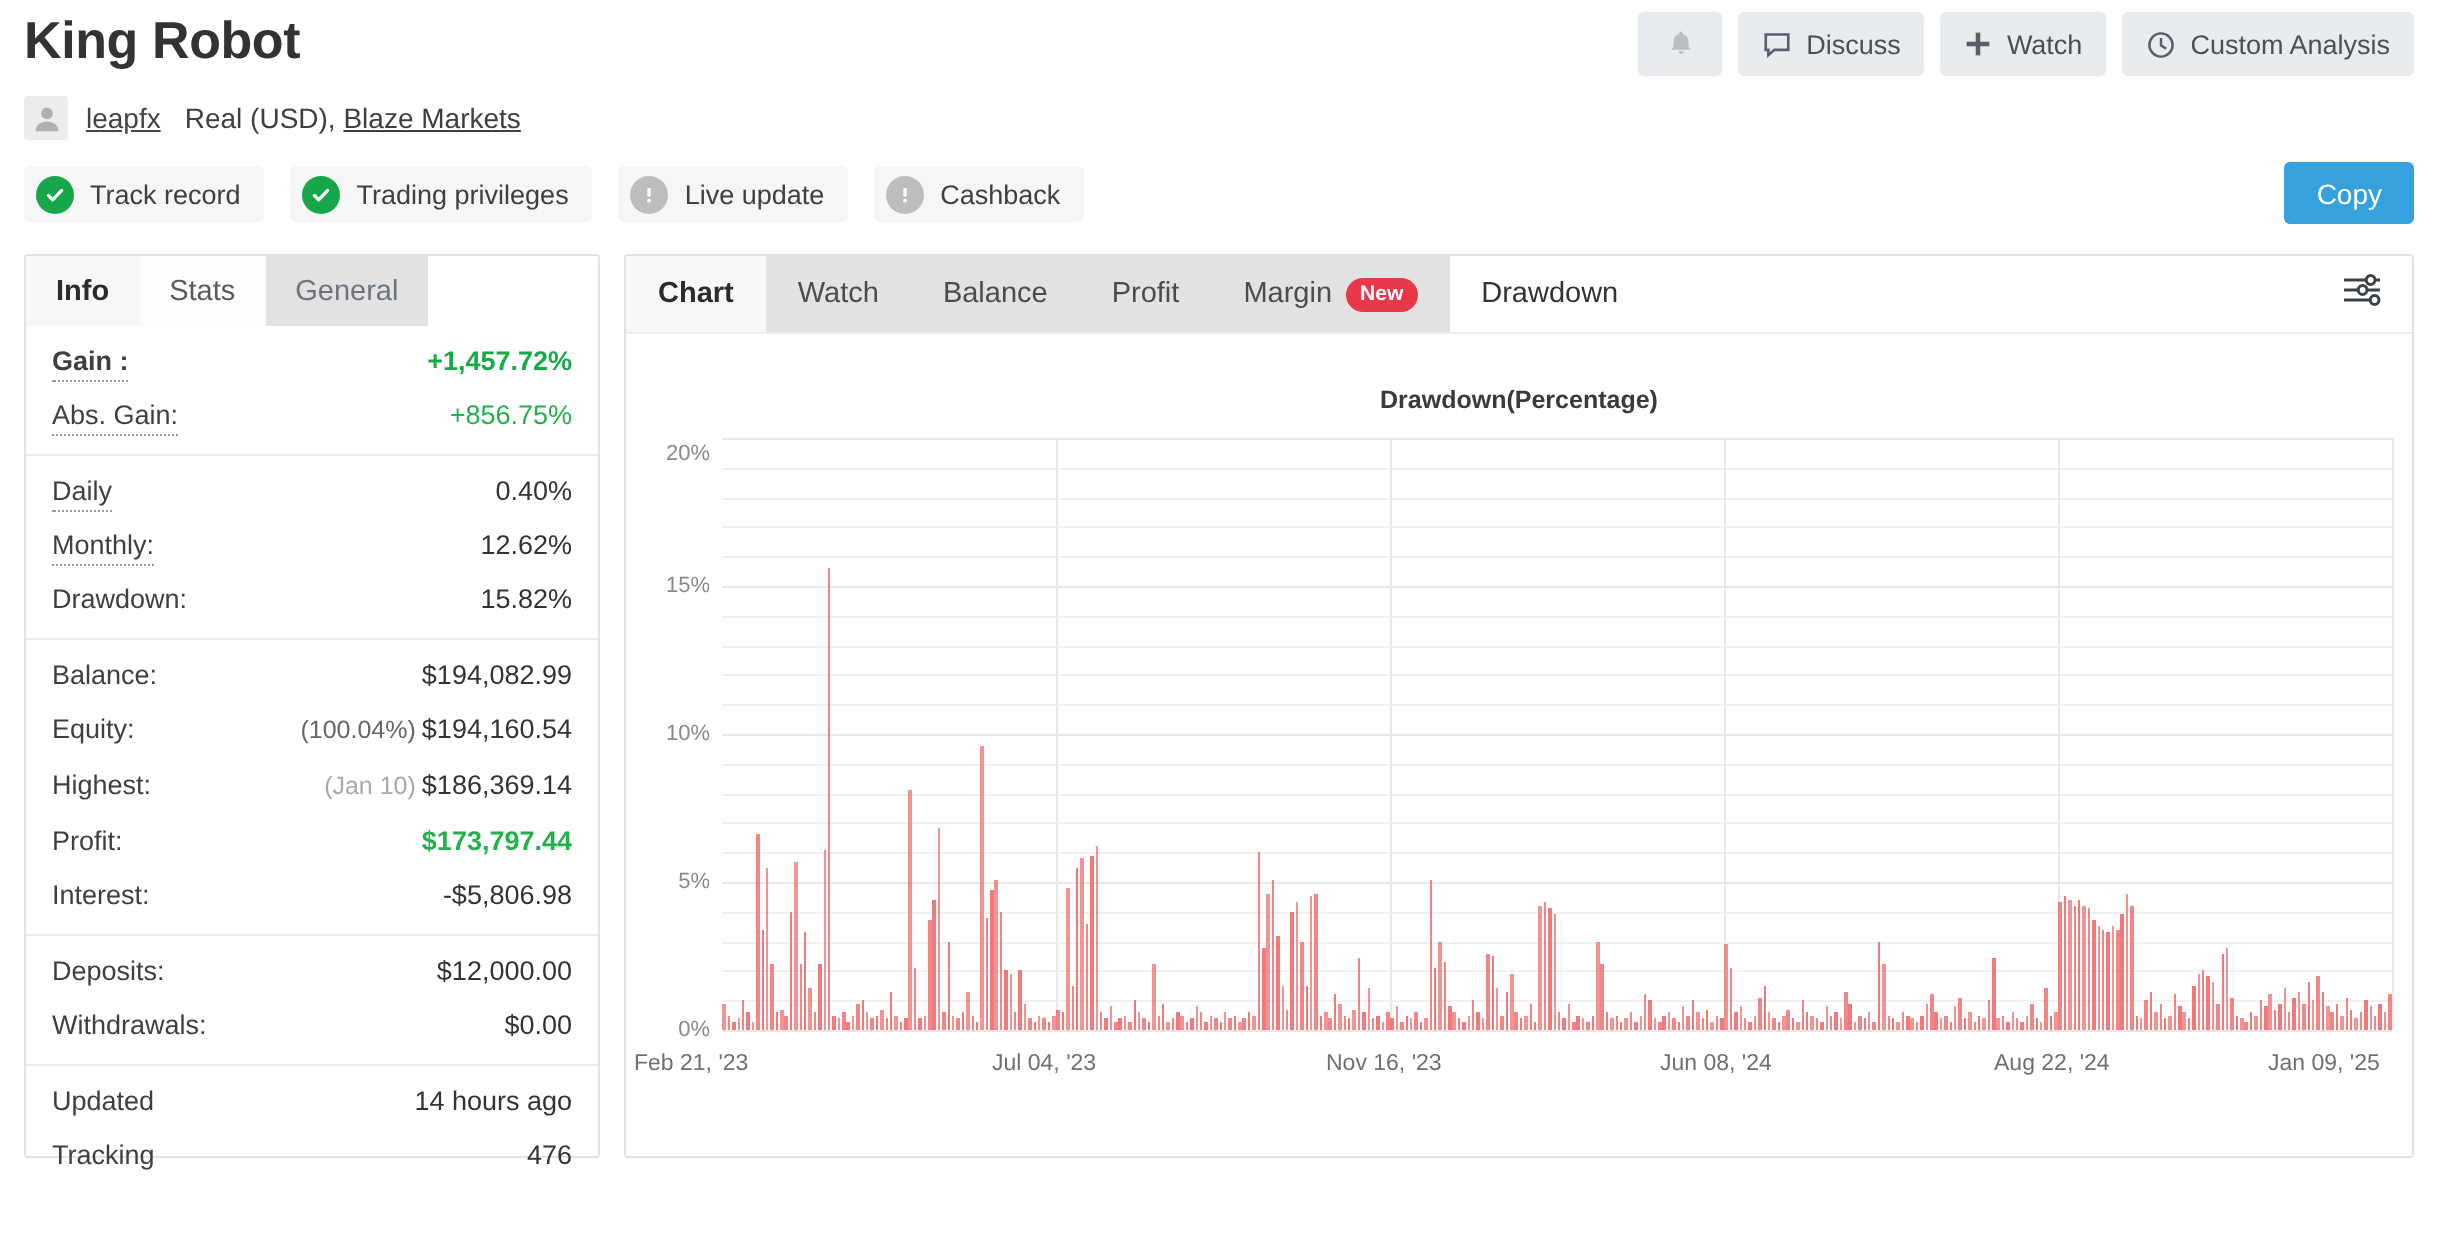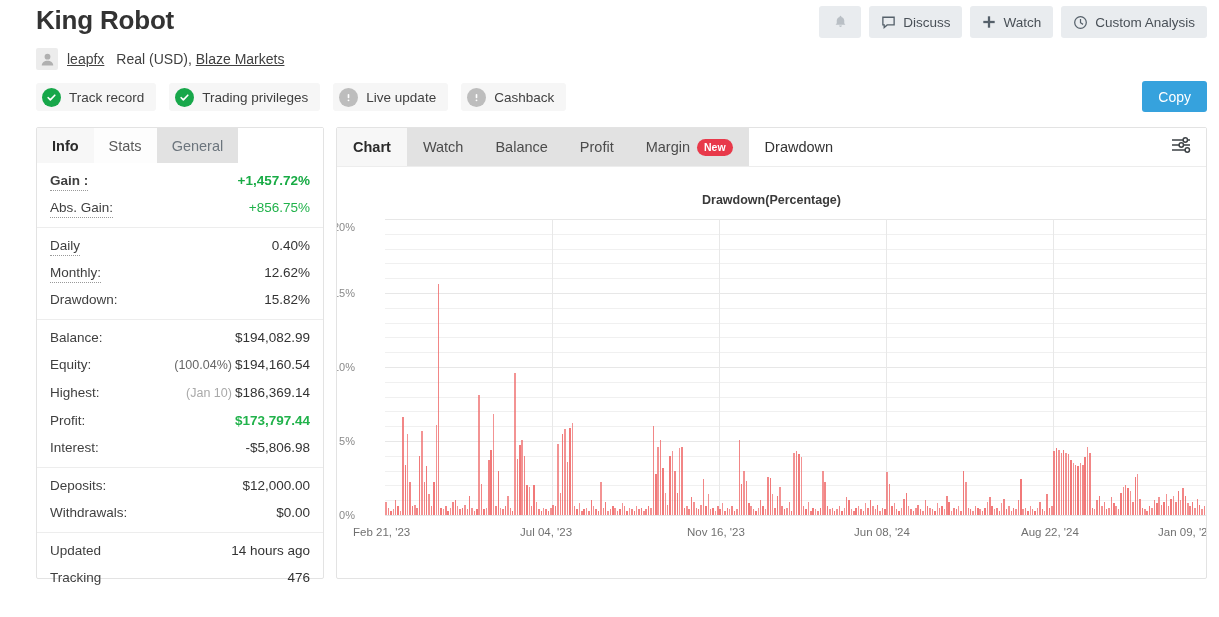--- a/index.html
+++ b/index.html
@@ -5,21 +5,21 @@
   * { box-sizing: border-box; margin: 0; padding: 0; }
   html, body {
     width: 1219px; height: 617px;
     background: #ffffff;
     font-family: "Liberation Sans", sans-serif;
     color: #333333;
     overflow: hidden;
   }
 
   
-  .page { position: relative; width: 1219px; height: 617px; padding-left: 24px; }
+  .page { position: relative; width: 1219px; height: 617px; }
 
   .header { position: relative; padding: 0 12px; }
 
   .title-row {
     display: flex; align-items: flex-start; justify-content: space-between;
     padding-top: 2px;
   }
   .page-title {
     font-size: 26px; font-weight: bold; color: #333; letter-spacing: -0.2px;
     line-height: 36px;
@@ -384,21 +384,21 @@
             <div class="gridline" style="left: 48px; width: 835px; top: 111px; height: 1px;"></div>
             <div class="gridline" style="left: 48px; width: 835px; top: 96px; height: 1px;"></div>
             <div class="gridline" style="left: 48px; width: 835px; top: 82px; height: 1px;"></div>
             <div class="gridline" style="left: 48px; width: 835px; top: 67px; height: 1px;"></div>
             <div class="gridline major" style="left: 48px; width: 835px; top: 52px; height: 1px;"></div>
             <div class="ylab" style="top: 348px; right: 851px;">0%</div>
             <div class="ylab" style="top: 274px; right: 851px;">5%</div>
             <div class="ylab" style="top: 200px; right: 851px;">10%</div>
             <div class="ylab" style="top: 126px; right: 851px;">15%</div>
             <div class="ylab" style="top: 60px; right: 851px;">20%</div>
-            <div class="xlab" style="top: 359px; left: 16px;">Feb 21, '23</div>
+            <div class="xlab" style="top: 359px; left: 4px;">Feb 21, '23</div>
             <div class="vgrid" style="left: 215px; top: 52px; height: 296px;"></div>
             <div class="xlab" style="top: 359px; left: 183px;">Jul 04, '23</div>
             <div class="vgrid" style="left: 382px; top: 52px; height: 296px;"></div>
             <div class="xlab" style="top: 359px; left: 350px;">Nov 16, '23</div>
             <div class="vgrid" style="left: 549px; top: 52px; height: 296px;"></div>
             <div class="xlab" style="top: 359px; left: 517px;">Jun 08, '24</div>
             <div class="vgrid" style="left: 716px; top: 52px; height: 296px;"></div>
             <div class="xlab" style="top: 359px; left: 684px;">Aug 22, '24</div>
             <div class="vgrid" style="left: 883px; top: 52px; height: 296px;"></div>
             <div class="xlab" style="top: 359px; left: 821px;">Jan 09, '25</div>

